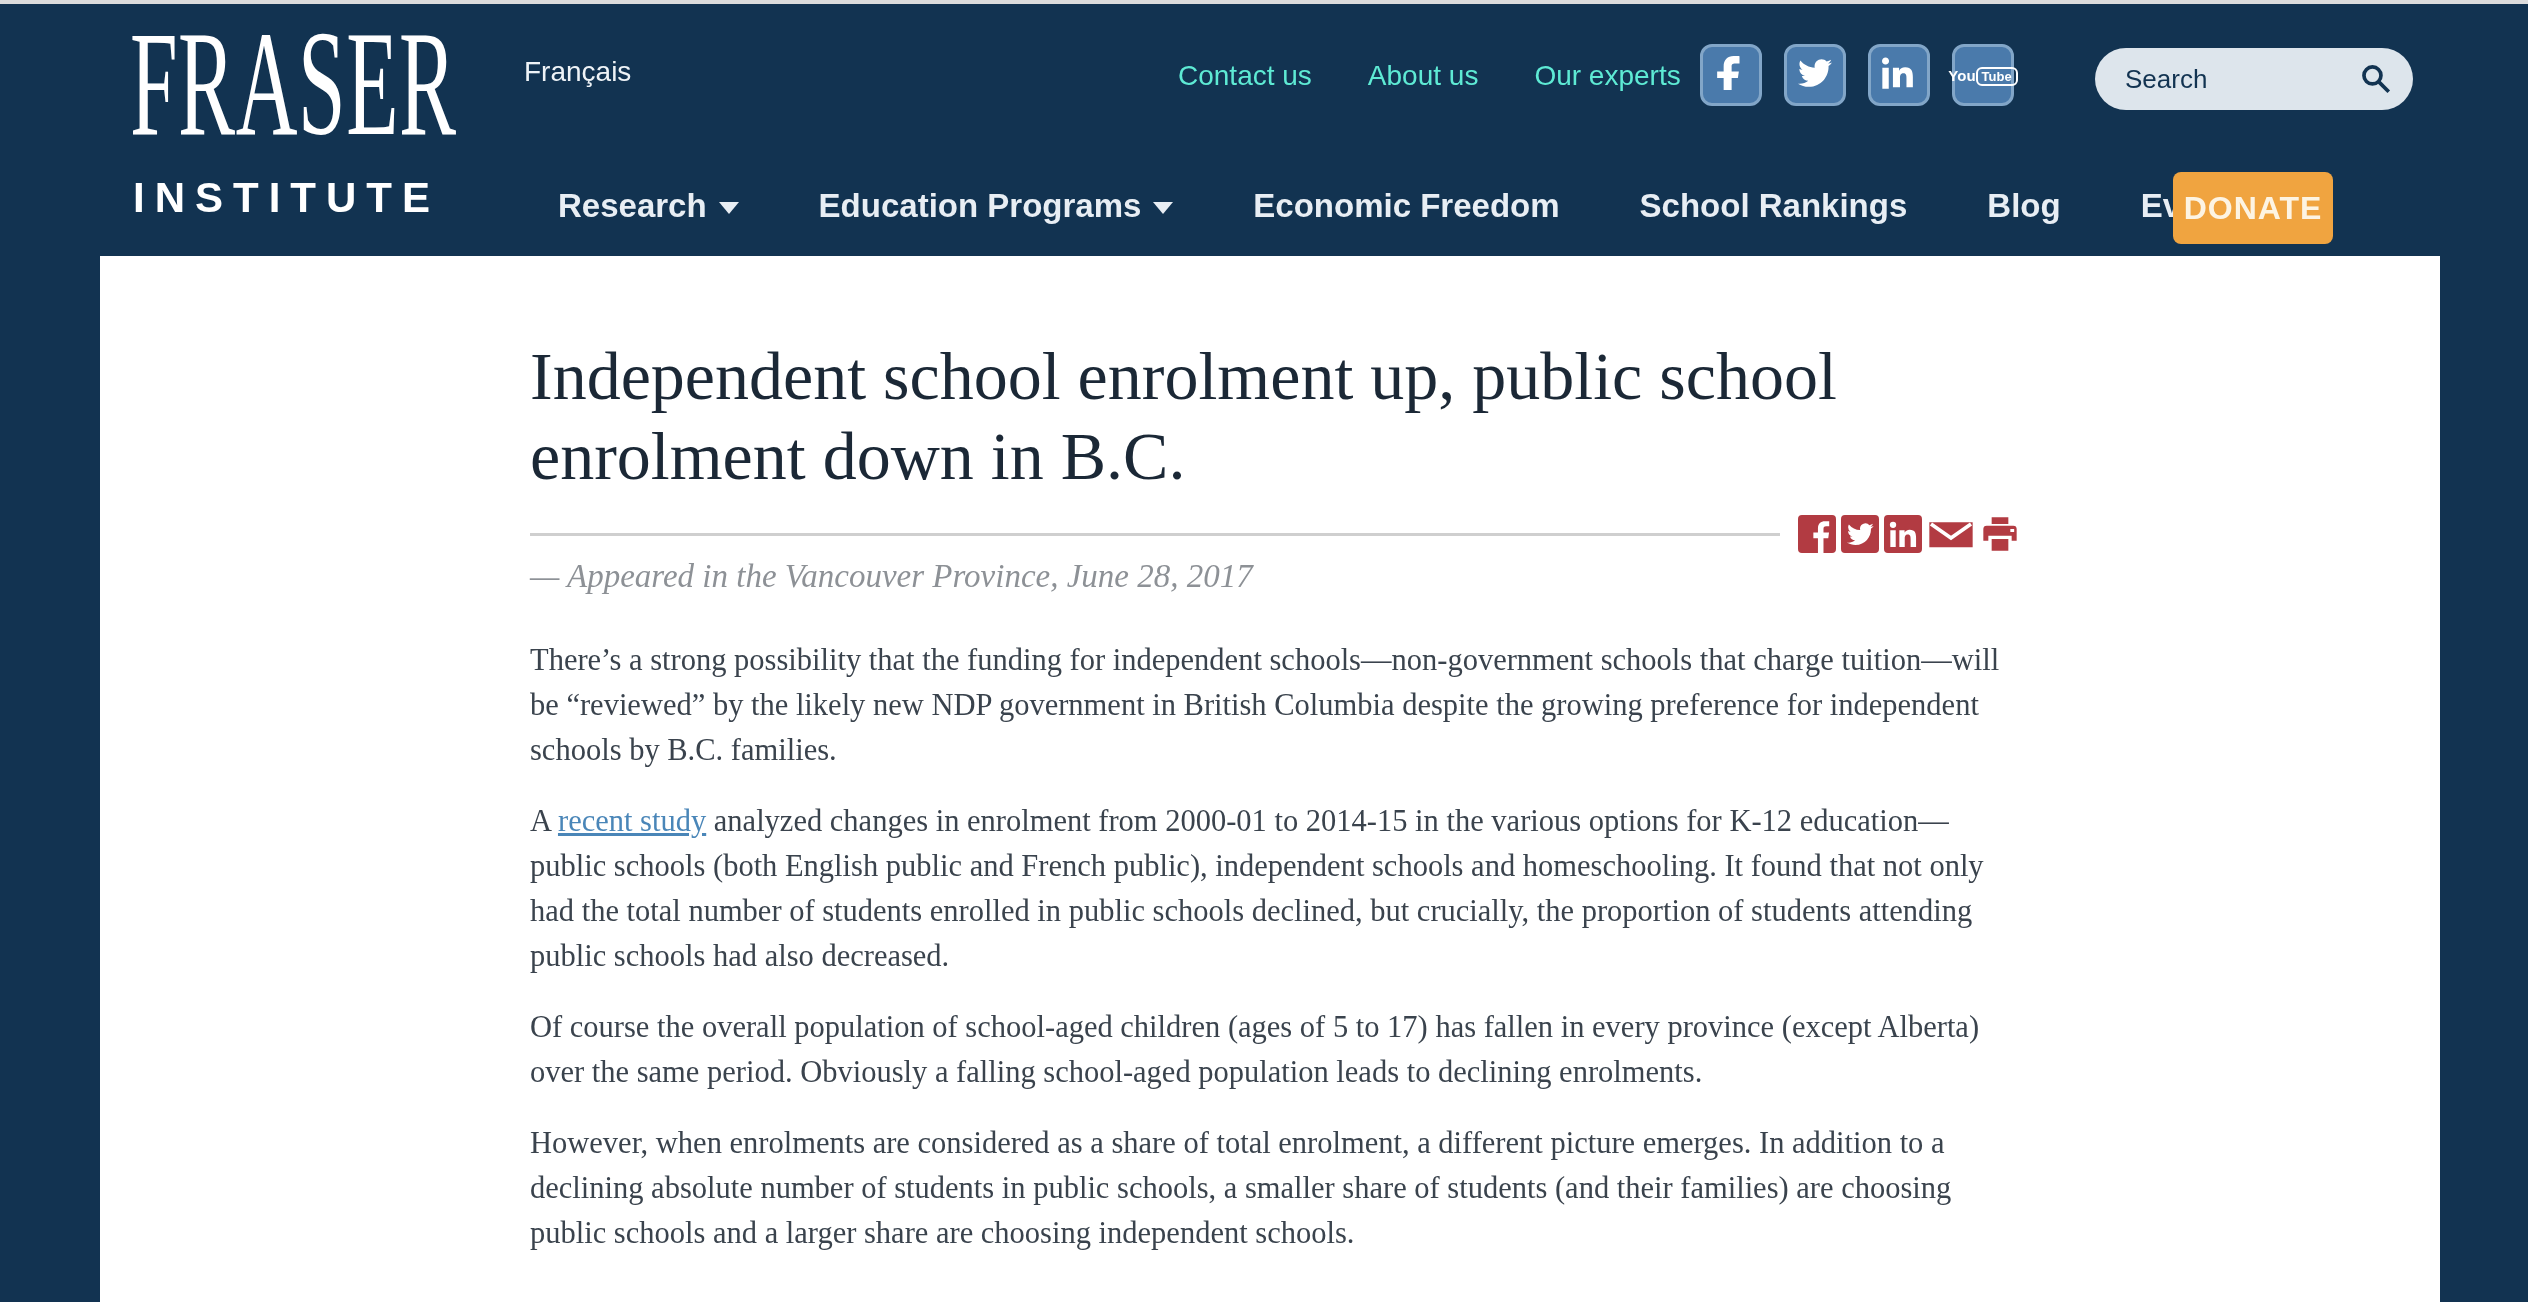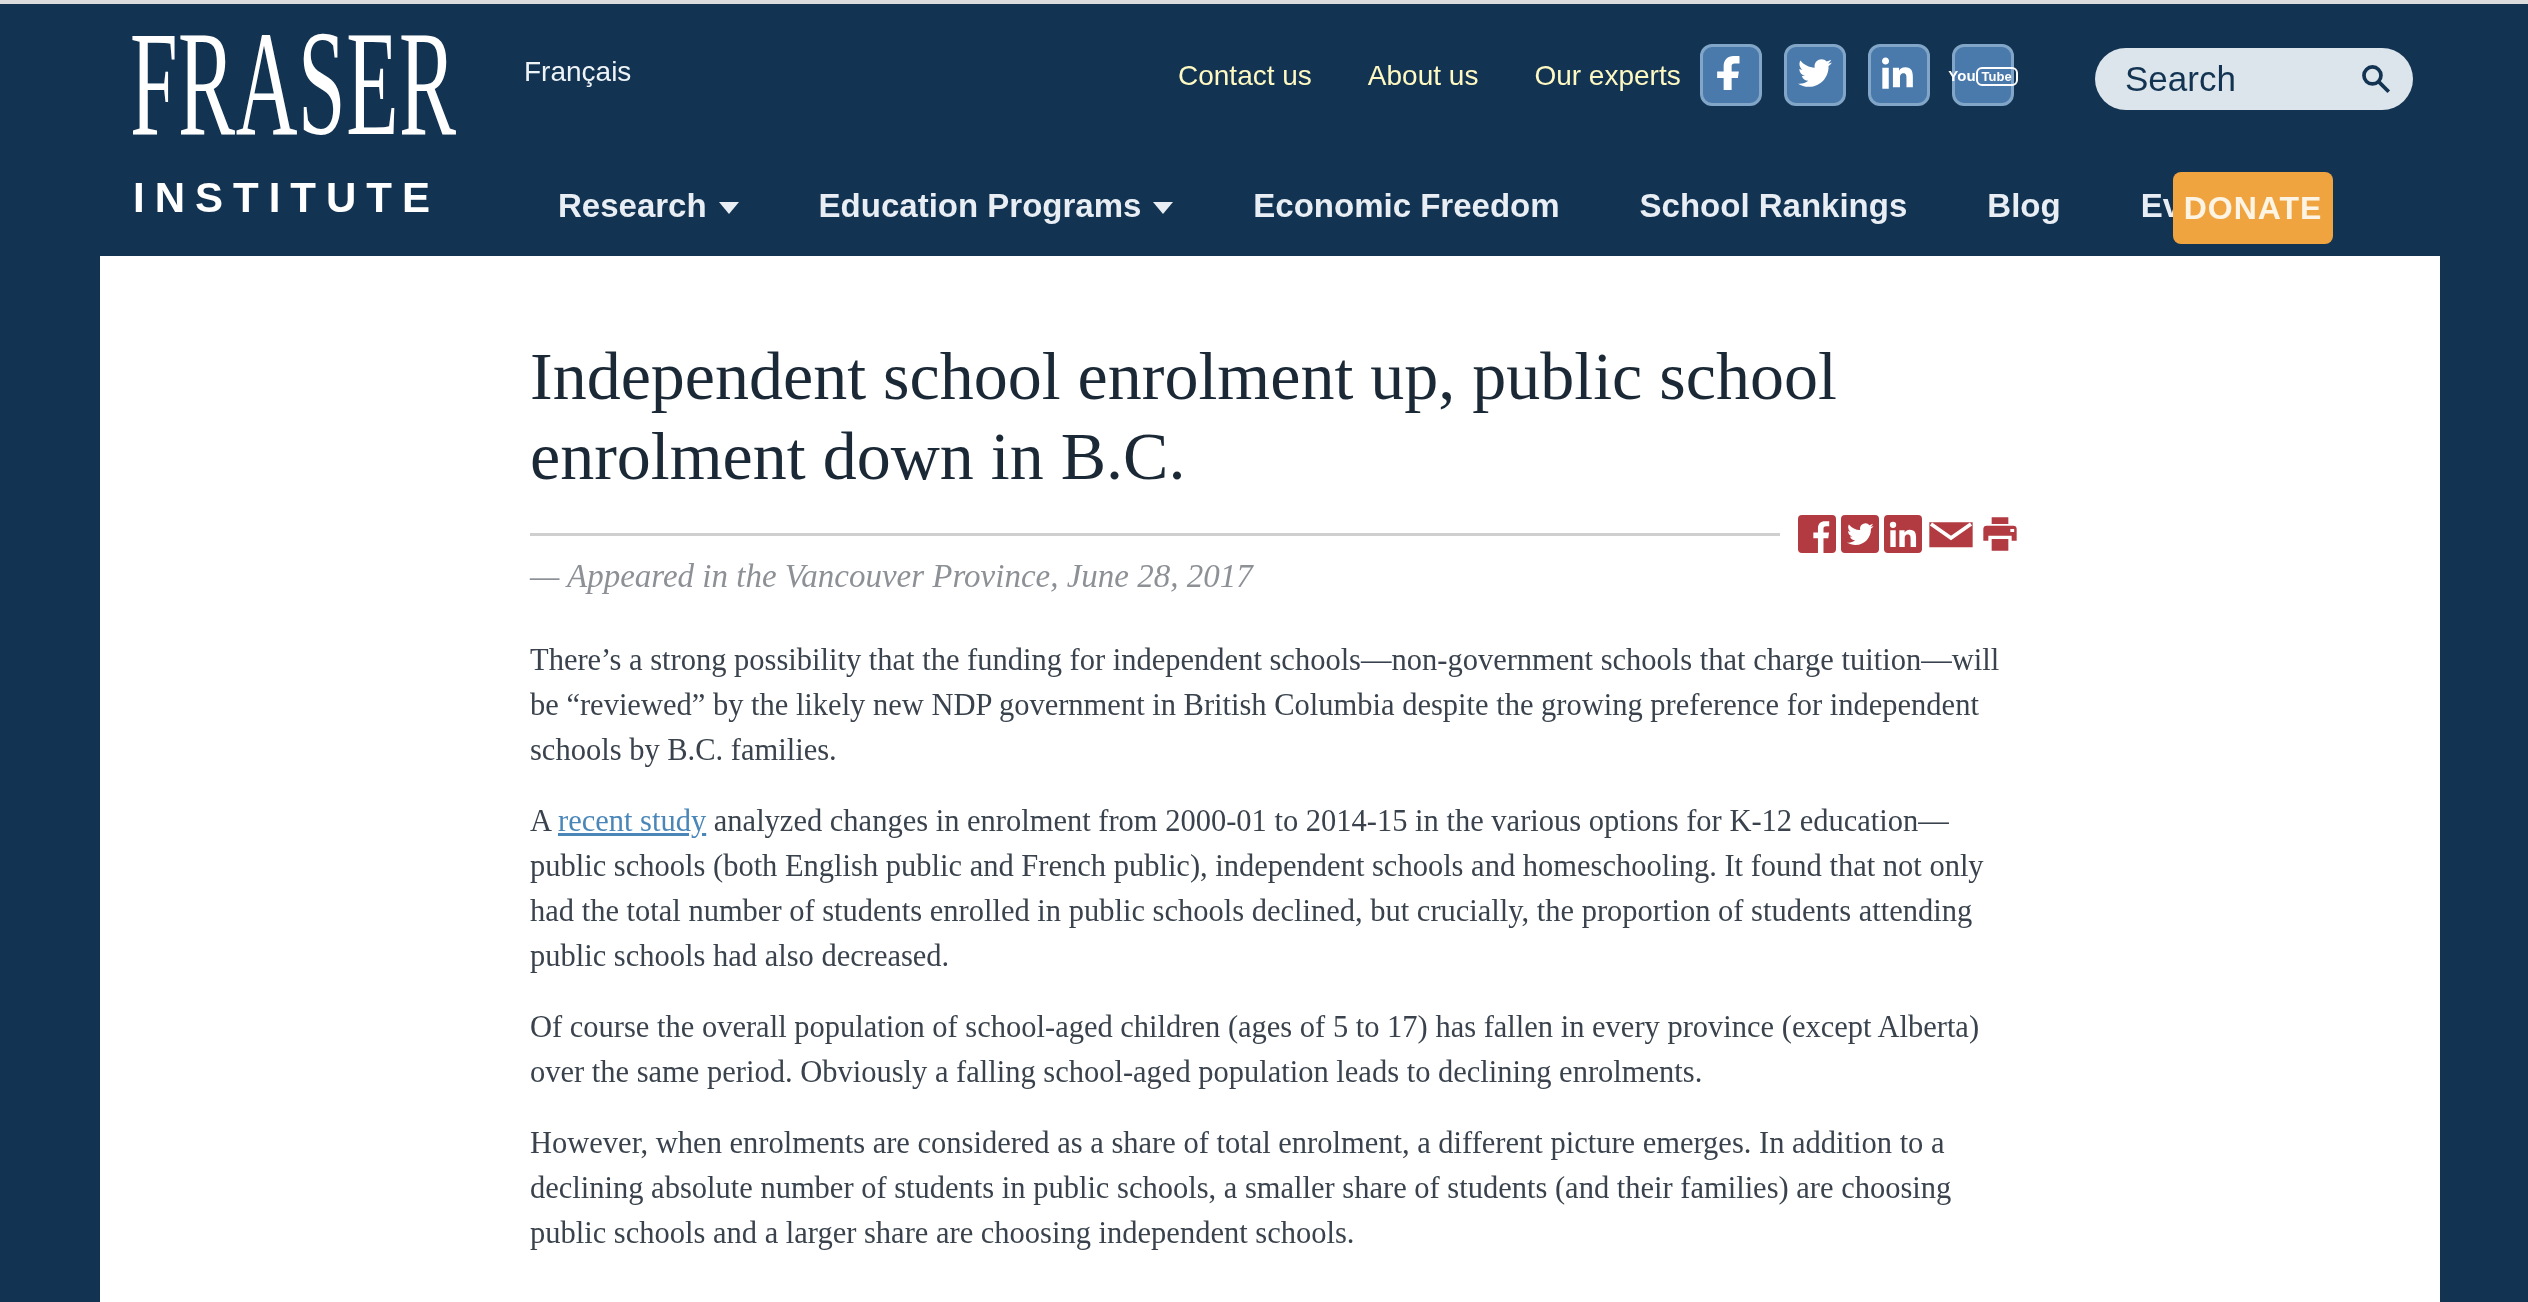--- a/index.html
+++ b/index.html
@@ -17,34 +17,34 @@
 
   
   .header{position:absolute;left:0;top:0;width:2528px;height:256px;background:var(--header-navy,#123351);}
   .logo{position:absolute;left:130px;top:8px;color:#ffffff;cursor:pointer;}
   .logo-fraser{font-family:"Liberation Serif",serif;font-size:150px;line-height:150px;font-weight:400;
                transform:scaleX(0.57);transform-origin:left top;white-space:nowrap;letter-spacing:1px;}
   .logo-institute{position:absolute;left:3px;top:166px;font-size:42px;font-weight:700;letter-spacing:10px;white-space:nowrap;}
 
   .lang-link{position:absolute;left:524px;top:56px;font-size:28px;color:#eef3f7;cursor:pointer;}
 
-  .util-nav{position:absolute;left:1178px;top:60px;display:flex;gap:56px;font-size:28px;color:#fef9c3;}
+  .util-nav{position:absolute;left:1178px;top:60px;display:flex;gap:56px;font-size:28px;color:#5eead4;}
   .util-nav .util-item{cursor:pointer;white-space:nowrap;}
 
   .social{position:absolute;left:1700px;top:44px;display:flex;gap:22px;}
   .social-btn{width:62px;height:62px;border-radius:12px;background:var(--social-blue,#4a7aab);
               border:3px solid #82a6c8;display:flex;align-items:center;justify-content:center;
               cursor:pointer;color:#fff;}
   .social-btn svg{width:34px;height:34px;fill:#ffffff;}
   .yt-line1{font-size:15px;font-weight:700;line-height:15px;}
   .yt-line2{font-size:13px;font-weight:700;line-height:13px;border:2px solid #fff;border-radius:6px;padding:1px 4px;margin-top:2px;}
 
   .search-box{position:absolute;left:2095px;top:48px;width:318px;height:62px;border-radius:31px;
               background:#dde5ec;display:flex;align-items:center;padding:0 20px 0 30px;}
-  .search-input{flex:1;border:none;outline:none;background:transparent;font-size:35px;
+  .search-input{flex:1;border:none;outline:none;background:transparent;font-size:26px;
                 color:#123351;font-family:"Liberation Sans",sans-serif;min-width:0;}
   .search-input::placeholder{color:#123351;opacity:1;}
   .search-glass{width:34px;height:34px;flex:0 0 auto;cursor:pointer;}
   .search-glass svg{width:34px;height:34px;stroke:#123351;fill:none;}
 
   .main-nav{position:absolute;left:558px;top:168px;height:76px;display:flex;align-items:center;gap:80px;}
   .nav-item{font-size:33px;font-weight:700;color:#e8eef4;white-space:nowrap;cursor:pointer;
             display:flex;align-items:center;gap:12px;}
   .caret{width:0;height:0;border-left:10px solid transparent;border-right:10px solid transparent;
          border-top:12px solid #e8eef4;margin-top:4px;}

